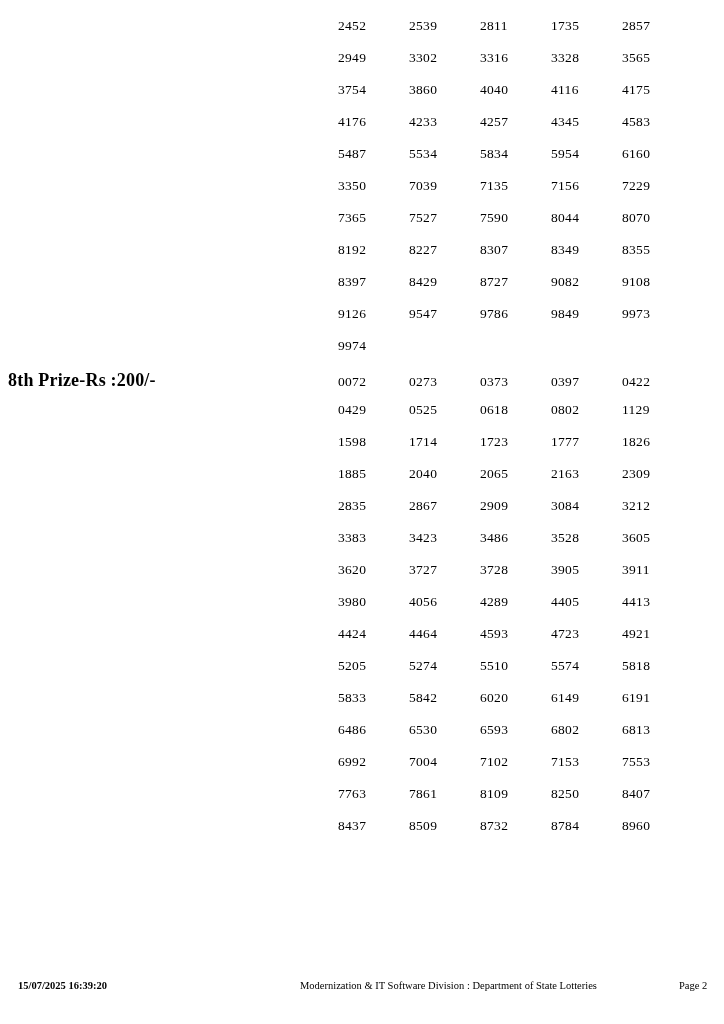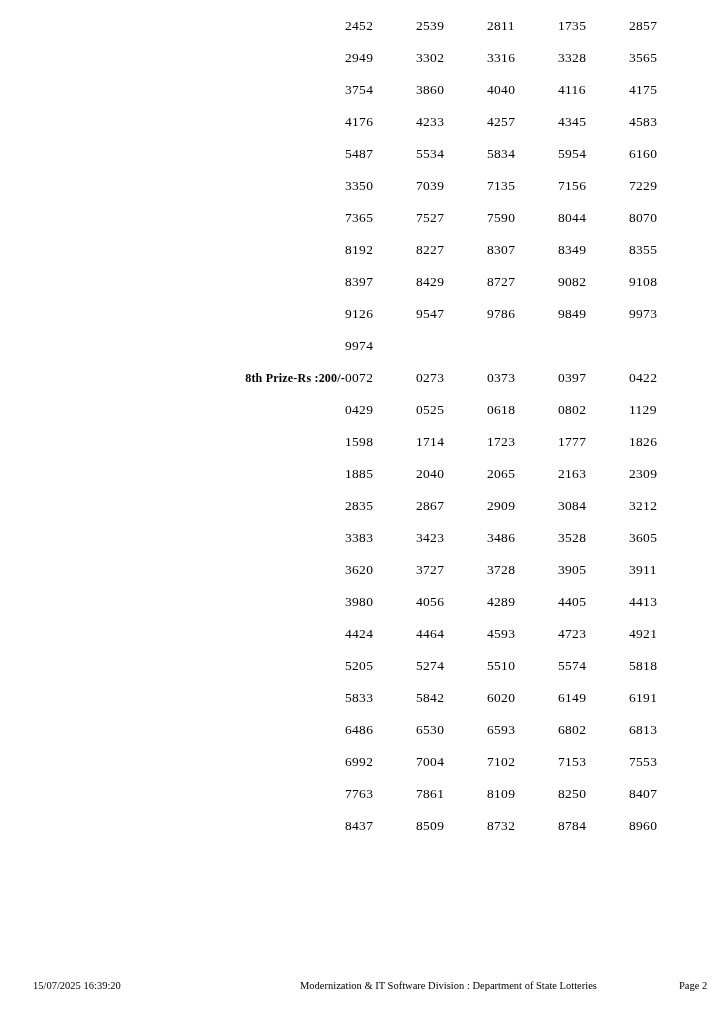--- a/index.html
+++ b/index.html
@@ -16,39 +16,39 @@
     overflow: hidden;
   }
   .page {
     position: relative;
     width: 724px;
     height: 1024px;
     box-sizing: border-box;
   }
   .results {
     position: absolute;
-    left: 15px;
+    left: 8px;
     top: 18px;
     width: 577px;
   }
   .prize-block {
     position: relative;
     width: 100%;
   }
   .row {
     display: flex;
     align-items: baseline;
     height: 32px;
   }
   .label-cell {
     width: 330px;
     flex: 0 0 330px;
-    text-align: right;
+    text-align: left;
     font-weight: bold;
-    font-size: 12px;
+    font-size: 18px;
     letter-spacing: 0.2px;
     white-space: nowrap;
   }
   .nums {
     flex: 1 1 auto;
     display: flex;
   }
   .num {
     width: 71px;
     flex: 0 0 71px;
@@ -59,23 +59,24 @@
   .footer {
     position: absolute;
     left: 0;
     right: 0;
     bottom: 28px;
     height: 16px;
     font-size: 10.5px;
   }
   .footer-left {
     position: absolute;
-    left: 33px;
+    left: 18px;
     top: 0;
     white-space: nowrap;
+    font-weight: bold;
   }
   .footer-center {
     position: absolute;
     left: 300px;
     top: 0;
     white-space: nowrap;
     text-align: center;
   }
   .footer-right {
     position: absolute;

